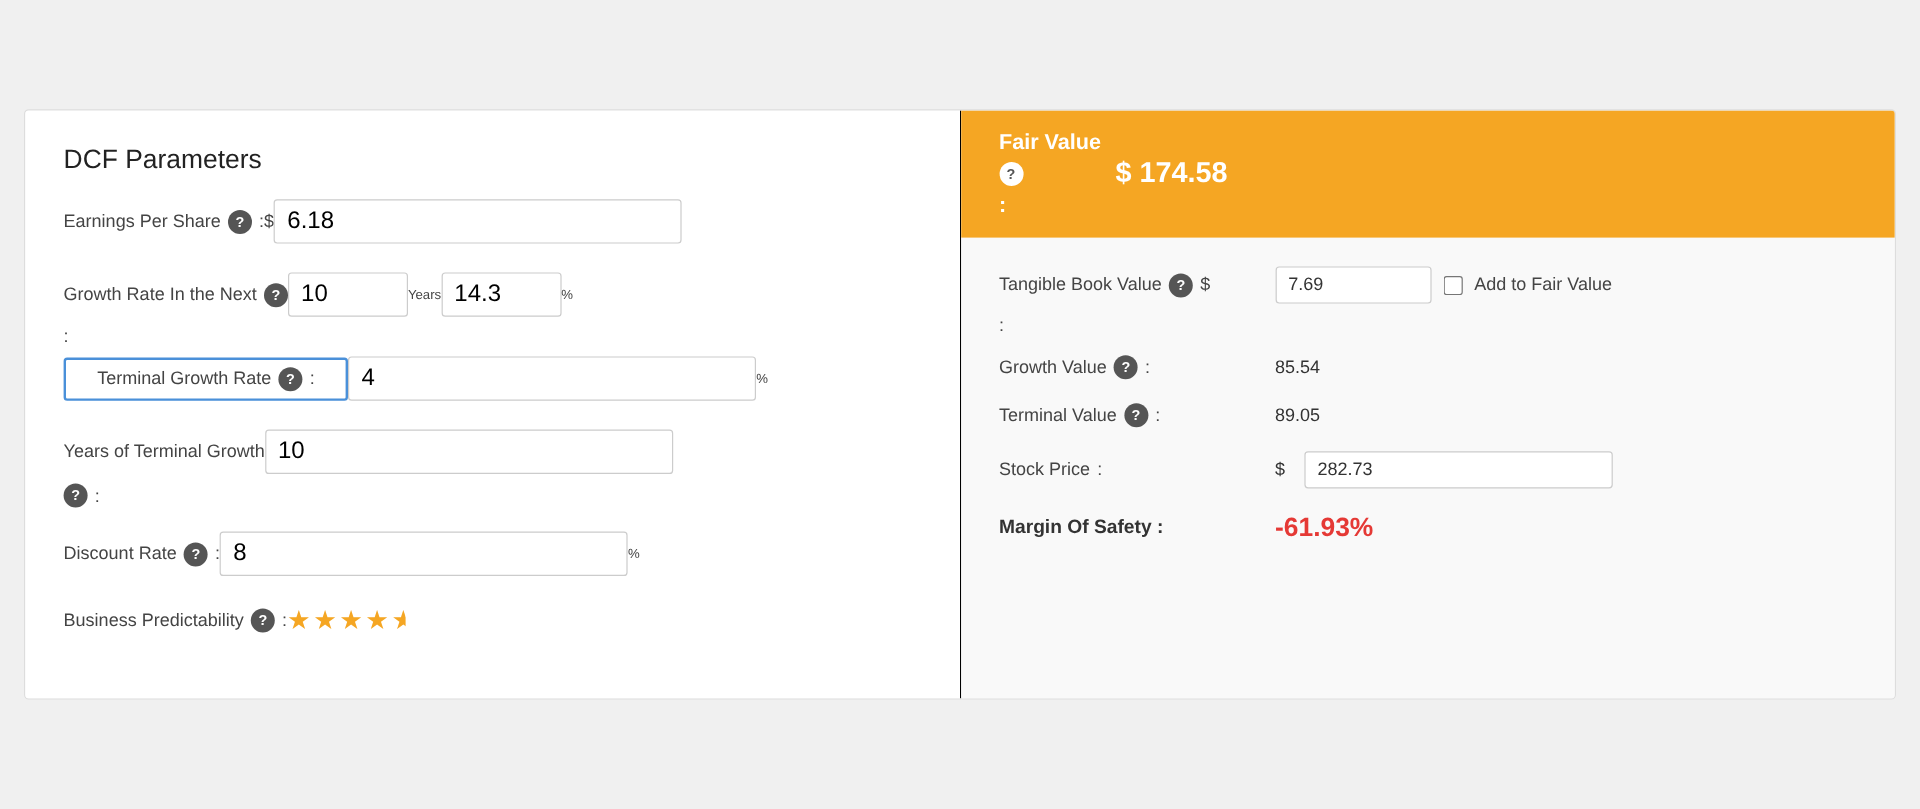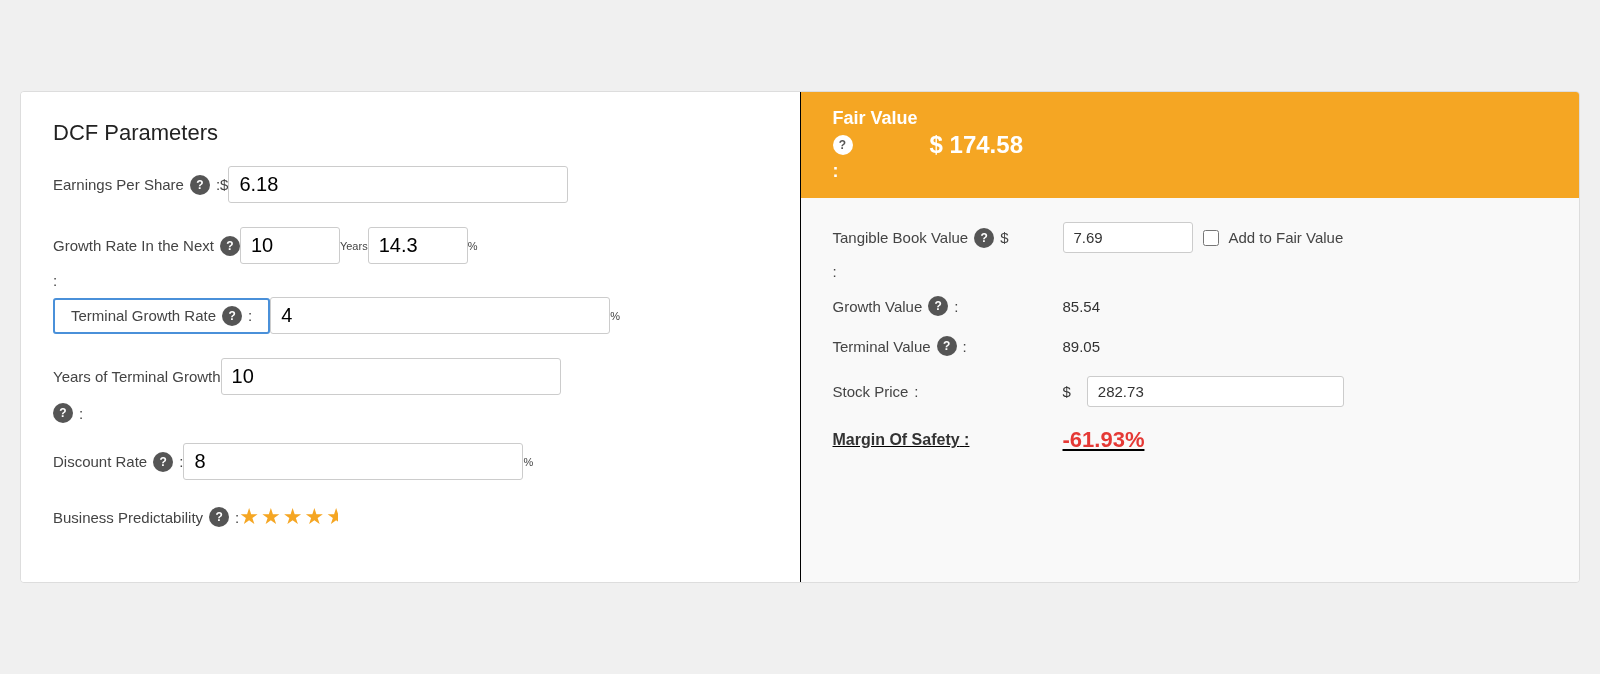--- a/index.html
+++ b/index.html
@@ -85,21 +85,21 @@
     .input-small {
       width: 100px;
     }
     .unit-label {
       font-size: 11px;
       color: #444;
     }
     .terminal-label-box {
       border: 2px solid #4a90d9;
       border-radius: 3px;
-      padding: 6px 16px;
+      padding: 6px 26px;
       display: flex;
       align-items: center;
       gap: 6px;
     }
     .stars-container {
       display: flex;
       gap: 2px;
     }
     .star {
       font-size: 22px;
@@ -331,21 +331,21 @@
 
     <div class="result-row">
       <span class="result-label">
         <span>Stock Price</span>
         <span>:</span>
       </span>
       <span class="result-value" style="margin-right:6px;">$</span>
       <input class="result-input result-input-wide" type="text" value="282.73" style="">
     </div>
 
-    <div class="result-row" style="margin-top:8px;text-decoration:underline;">
+    <div class="result-row" style="margin-top:8px;">
       <span class="margin-of-safety-label">
         <span>Margin Of Safety</span>
         <span>:</span>
       </span>
       <span class="margin-of-safety-value">-61.93%</span>
     </div>
   </div>
 </div>
 
 </body></html>

